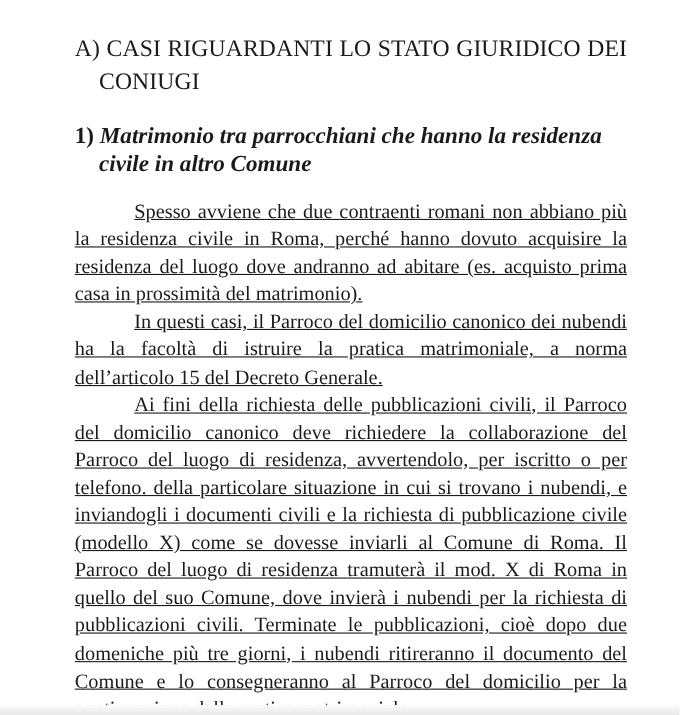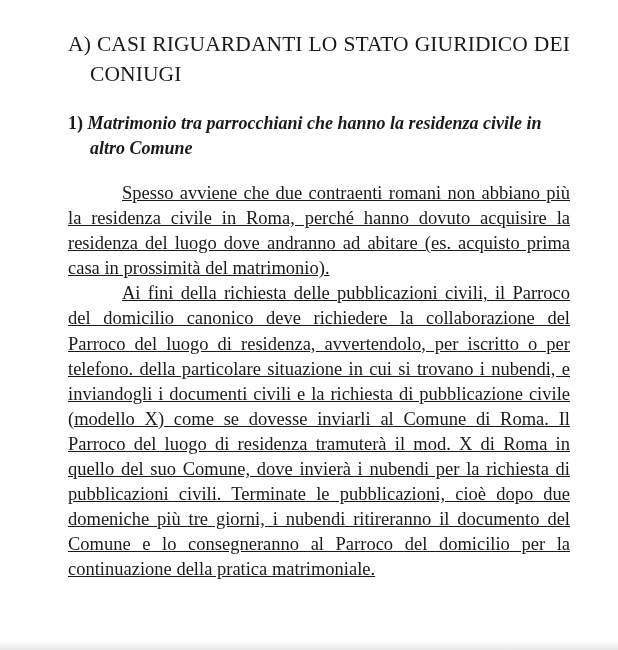--- a/index.html
+++ b/index.html
@@ -47,21 +47,21 @@
     text-align-last: left;
     padding-left: 22px;
     text-indent: -22px;
     letter-spacing: 0.1px;
   }
 
   
   .sub-heading {
     margin: 0;
     padding-top: 22px;
-    font-size: 18px;
+    font-size: 21px;
     line-height: 25px;
     padding-left: 22px;
     text-indent: -22px;
     text-align: left;
   }
   .sub-heading .marker {
     font-style: normal;
   }
   .sub-heading .sub-heading-text {
     font-style: italic;
@@ -89,18 +89,19 @@
 <body>
 
 <div class="page">
 
   <h1 class="section-heading"><span>A)</span> <span>CASI RIGUARDANTI LO STATO GIURIDICO DEI CONIUGI</span></h1>
 
   <h2 class="sub-heading"><span class="marker">1)</span> <span class="sub-heading-text">Matrimonio tra parrocchiani che hanno la residenza civile in altro Comune</span></h2>
 
   <div class="body-block">
     <p>Spesso avviene che due contraenti romani non abbiano più la residenza civile in Roma, perché hanno dovuto acquisire la residenza del luogo dove andranno ad abitare (es. acquisto prima casa in prossimità del matrimonio).</p>
+    <p>In questi casi, il Parroco del domicilio canonico dei nubendi ha la facoltà di istruire la pratica matrimoniale, a norma dell’articolo 15 del Decreto Generale.</p>
     <p>Ai fini della richiesta delle pubblicazioni civili, il Parroco del domicilio canonico deve richiedere la collaborazione del Parroco del luogo di residenza, avvertendolo, per iscritto o per telefono. della particolare situazione in cui si trovano i nubendi, e inviandogli i documenti civili e la richiesta di pubblicazione civile (modello X) come se dovesse inviarli al Comune di Roma. Il Parroco del luogo di residenza tramuterà il mod. X di Roma in quello del suo Comune, dove invierà i nubendi per la richiesta di pubblicazioni civili. Terminate le pubblicazioni, cioè dopo due domeniche più tre giorni, i nubendi ritireranno il documento del Comune e lo consegneranno al Parroco del domicilio per la continuazione della pratica matrimoniale.</p>
   </div>
 
 </div>
 
 <div class="scan-edge-bottom"></div>
 
 </body></html>

